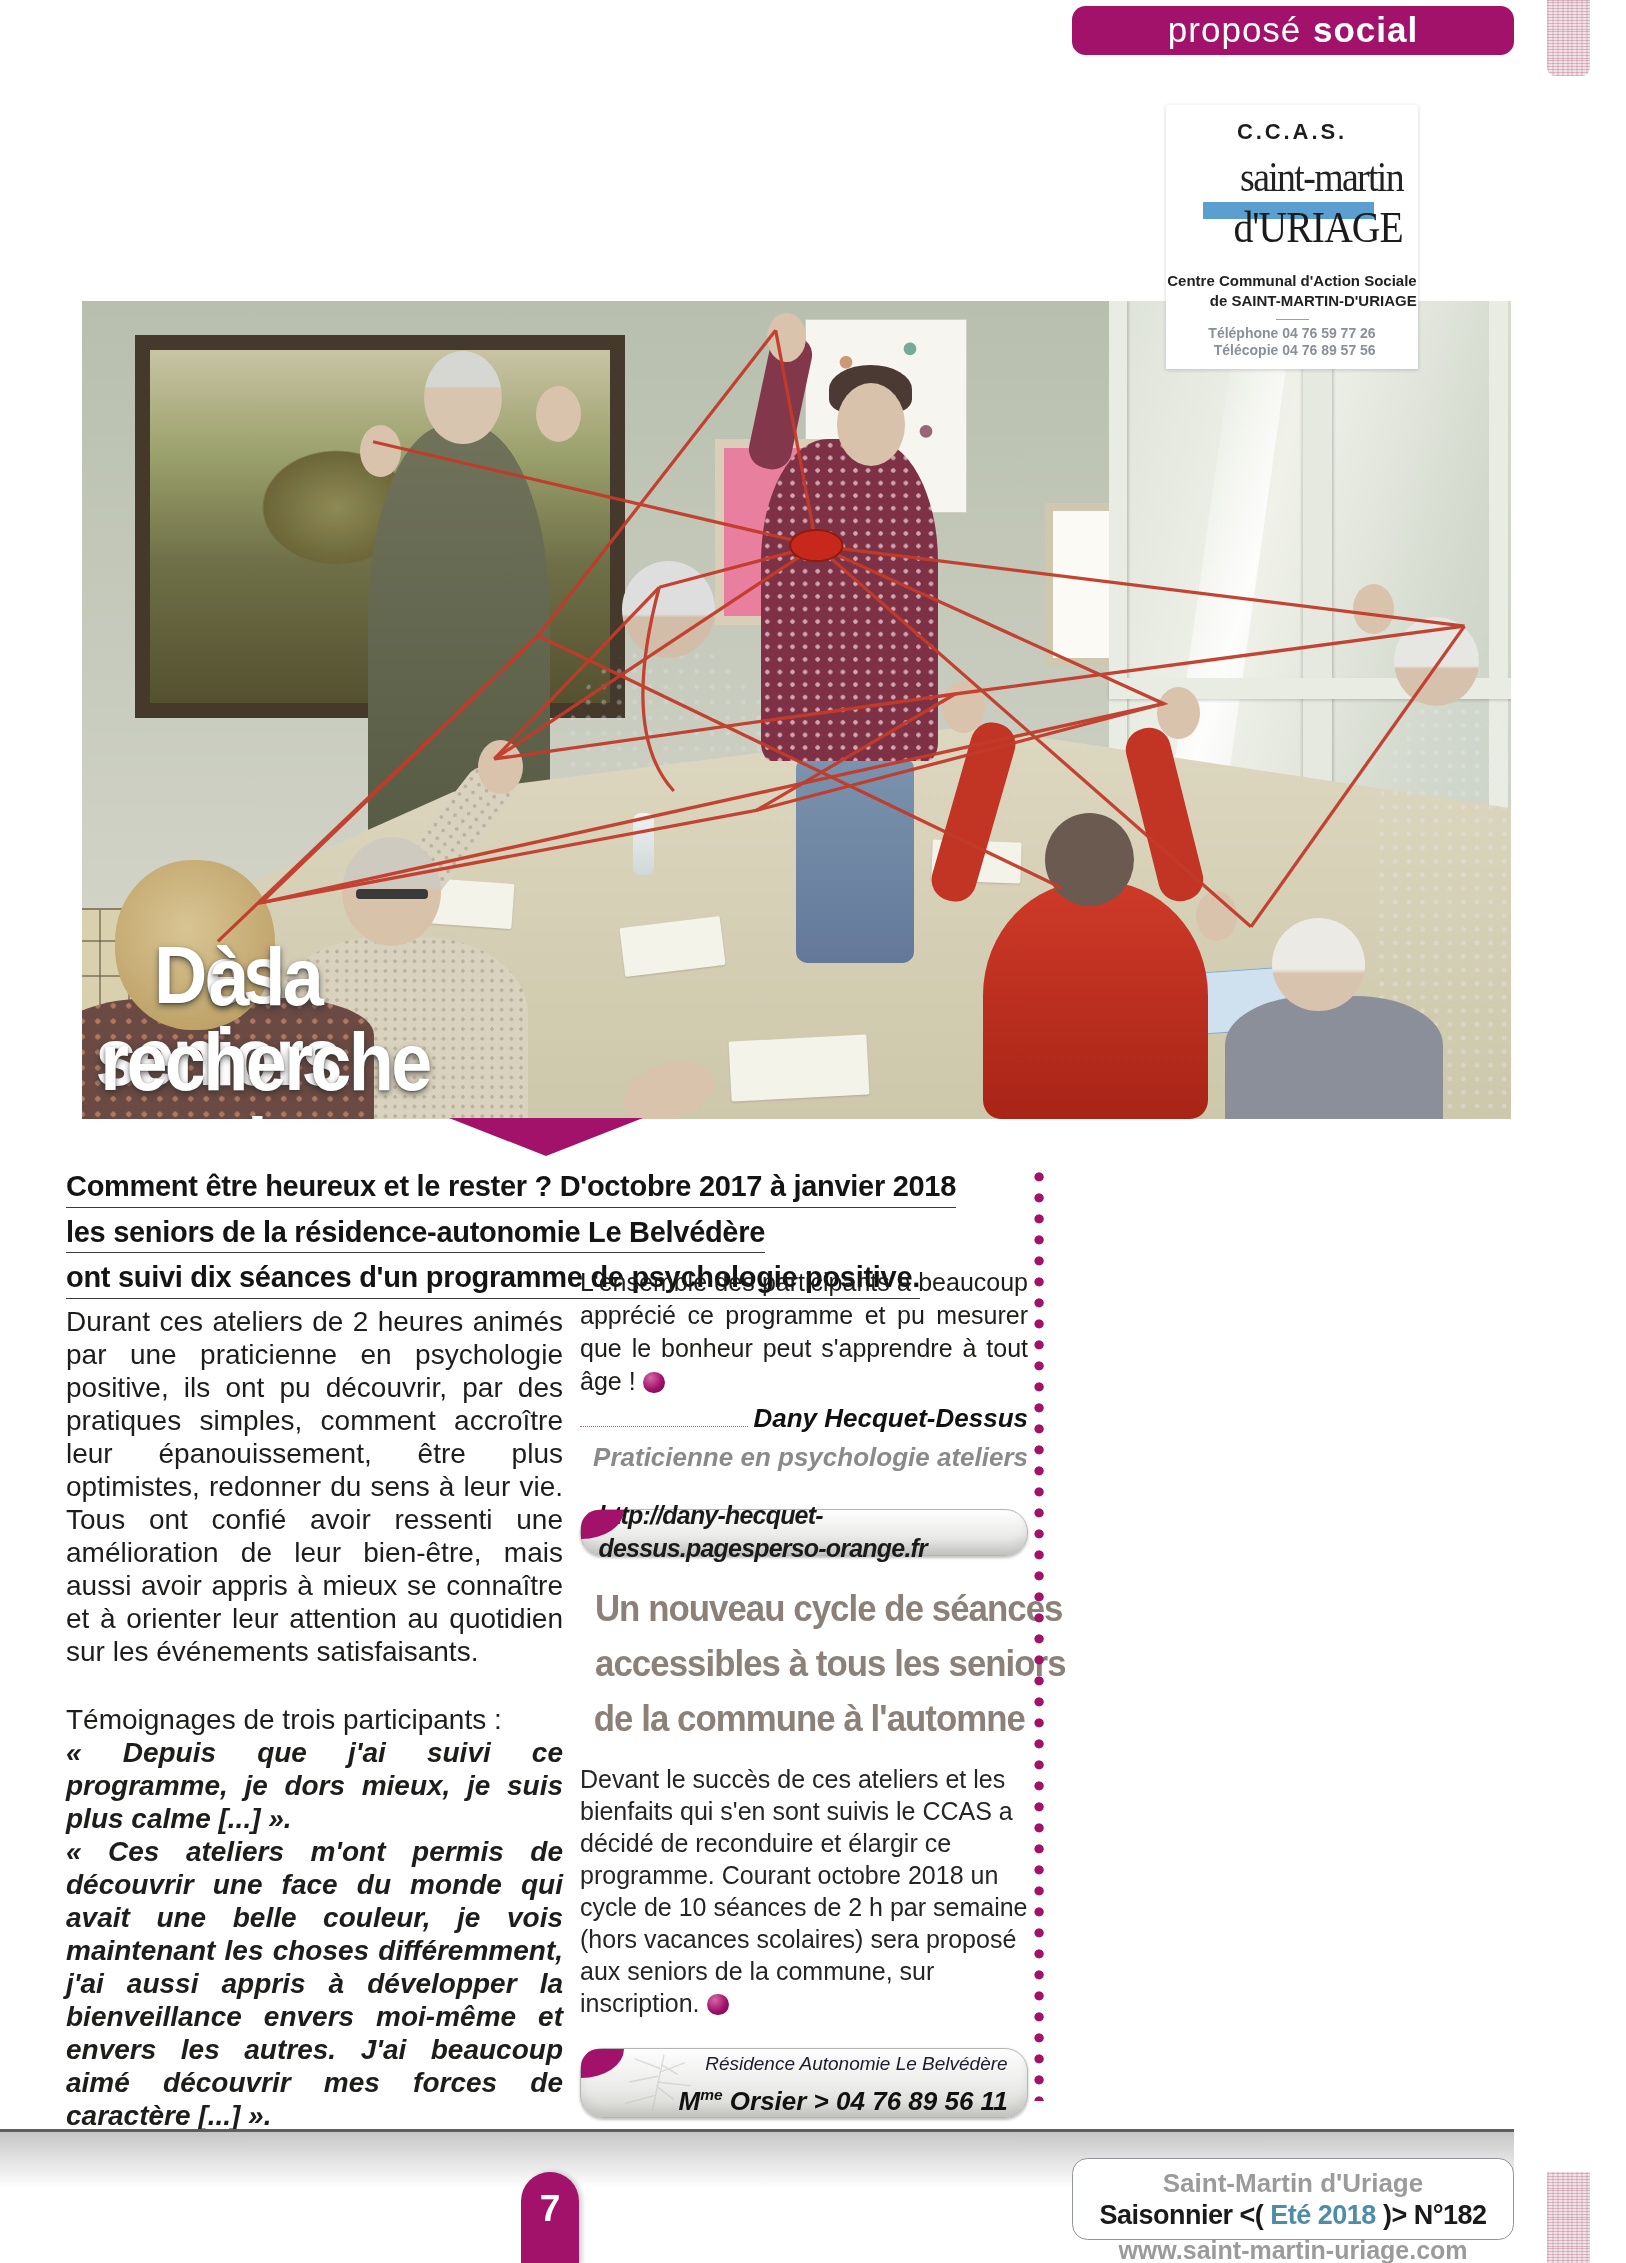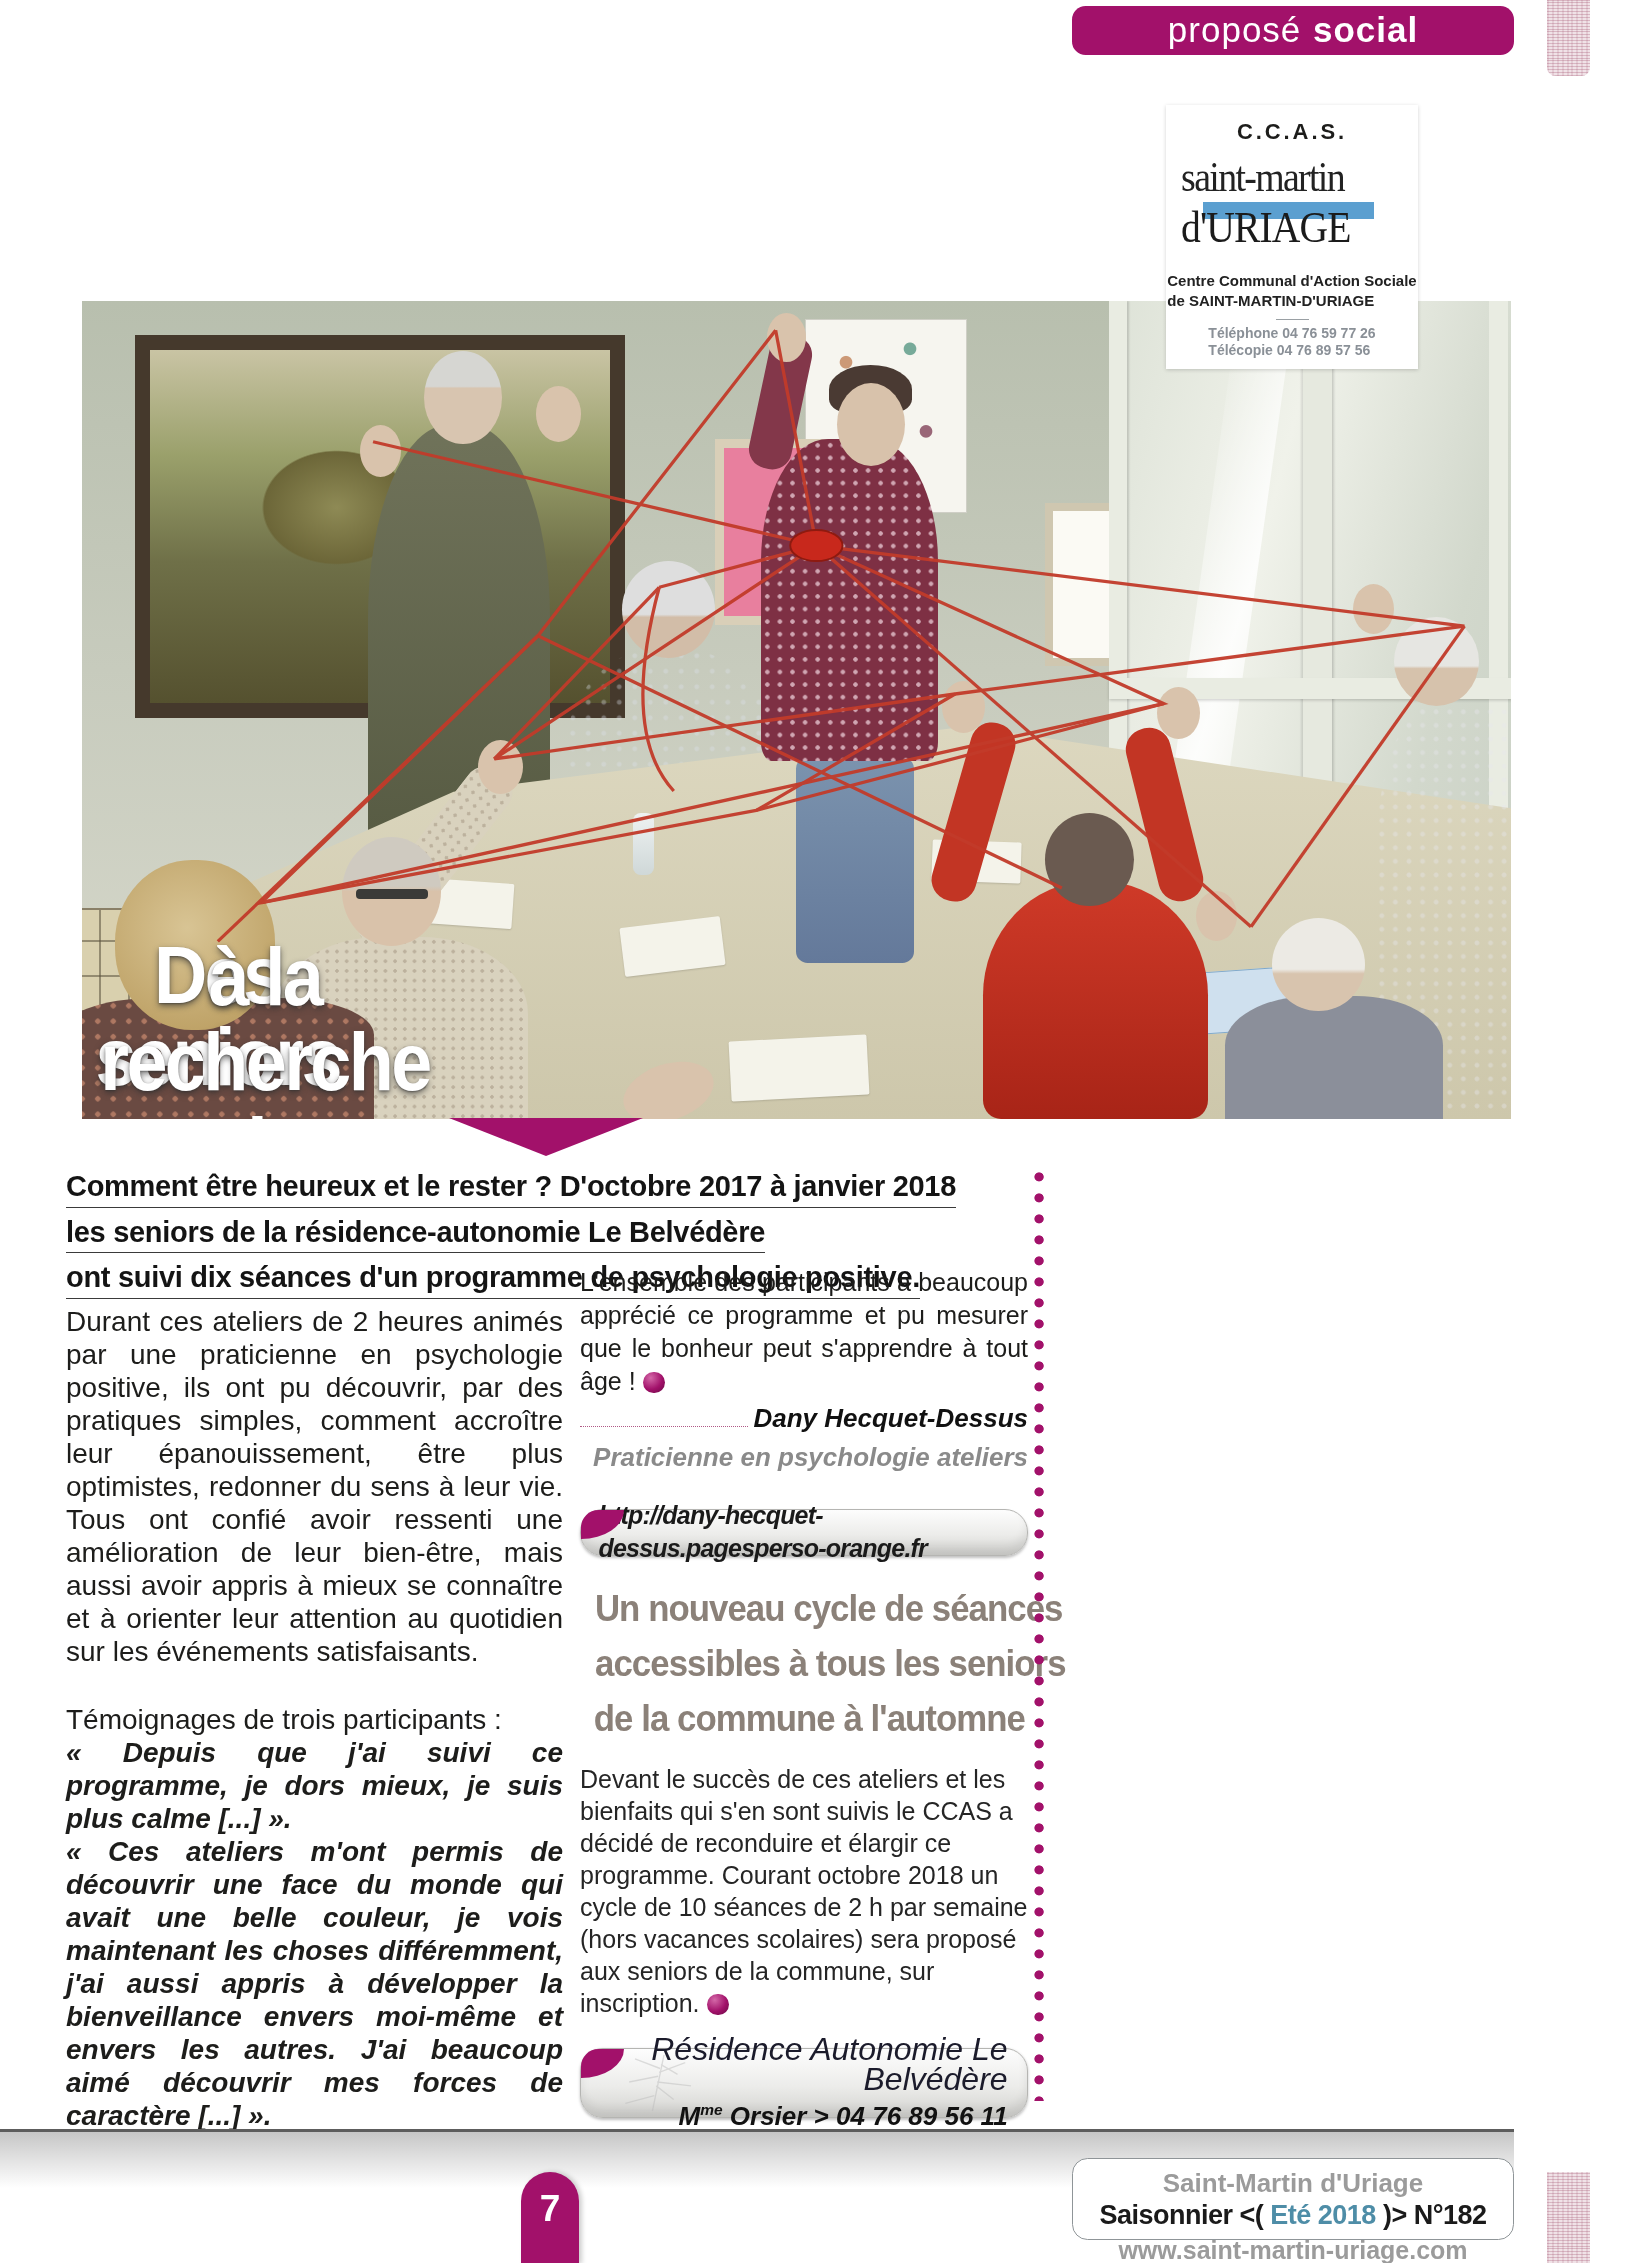--- a/index.html
+++ b/index.html
@@ -13,21 +13,21 @@
   .header-bar .bold{font-size:35px;font-weight:800;letter-spacing:1px;margin-left:11.6px;}
 
   .strip{position:absolute;left:1547px;width:43px;background:#f0e2e7;
          background-image:repeating-linear-gradient(0deg,rgba(155,70,100,.28) 0 1px,transparent 1px 2.9px),
                           repeating-linear-gradient(90deg,rgba(155,70,100,.14) 0 1.9px,transparent 1.9px 4.9px);}
   .strip-top{top:0;height:76px;border-radius:0 0 8.7px 8.7px;}
   .strip-bottom{top:2172px;height:92px;}
 
   
   .logo-box{position:absolute;left:1166px;top:105px;width:252px;height:264px;background:#fff;z-index:6;
-            box-shadow:0 1px 3.9px rgba(0,0,0,.18);display:flex;flex-direction:column;align-items:center;text-align:left;}
+            box-shadow:0 1px 3.9px rgba(0,0,0,.18);display:flex;flex-direction:column;align-items:center;text-align:right;}
   .logo-ccas{font-weight:800;font-size:22px;letter-spacing:2.9px;margin-top:13.6px;}
   .logo-name{position:relative;margin-top:7.8px;width:100%;height:109px;}
   .logo-name .blue-bar{position:absolute;left:37px;top:50px;width:171px;height:16.5px;background:#5b9fd0;}
   .logo-name .nm1{position:absolute;left:0;right:0;top:0;font-family:"Liberation Serif",serif;
                   font-size:43px;letter-spacing:-1.9px;transform:scaleX(.88);color:#222;}
   .logo-name .nm2{position:absolute;left:0;right:0;top:49px;font-family:"Liberation Serif",serif;
                   font-size:45px;letter-spacing:-1px;transform:scaleX(.88);color:#1b1b1b;}
   .logo-org{font-weight:700;font-size:15px;margin-top:9.7px;line-height:20.4px;color:#222;}
   .logo-dash{width:33px;border-top:1.9px solid #9aa0a4;margin:6.8px auto 5.8px auto;}
   .logo-tel{font-weight:700;font-size:14px;line-height:16.5px;color:#8a9097;}
@@ -154,21 +154,21 @@
         border:1px solid #b5b5b2;box-shadow:0 1.9px 2.9px rgba(0,0,0,.25), inset 0 -7.8px 9.7px rgba(0,0,0,.08);}
   .pill .corner{position:absolute;left:0;top:0;width:43px;height:29px;background:#a2116a;
                 border-radius:17.5px 0 100% 0;}
   .url-pill{margin-top:35px;height:45px;display:flex;align-items:center;justify-content:center;}
   .url-text{font-weight:700;font-style:italic;font-size:25px;letter-spacing:-0.8px;color:#1a1a1a;margin-left:17.5px;}
   .subheading{margin-top:25px;text-align:center;color:#8b8179;font-weight:800;font-size:37px;line-height:55px;letter-spacing:-1px;}
   .subheading span{display:inline-block;transform:scaleX(.94);white-space:nowrap;}
   .rp2{margin-top:17.5px !important;font-size:25px;line-height:32px;text-align:left;color:#252525;}
   .contact-pill{margin-top:29px;height:70px;display:flex;flex-direction:column;justify-content:center;
                 text-align:right;padding-right:19.4px;box-sizing:border-box;font-style:italic;}
-  .contact-l1{font-size:32px;color:#1b1b2b;line-height:30px;}
+  .contact-l1{font-size:19px;color:#1b1b2b;line-height:30px;}
   .contact-l2{font-size:26px;font-weight:700;color:#111;line-height:31px;}
   .contact-l2 sup{font-size:15.5px;}
   .branch{position:absolute;left:25px;top:3.9px;opacity:.45;}
 
   .dots-col{position:absolute;left:1034px;top:1172px;width:9.7px;height:929px;
             background-image:radial-gradient(circle at 4.9px 4.9px,#a2116a 4.1px,transparent 4.9px);
             background-size:9.7px 21px;background-repeat:repeat-y;}
 
   
   .footer-line{position:absolute;left:0;top:2129px;width:1514px;height:2.9px;background:#5d5d5d;}

